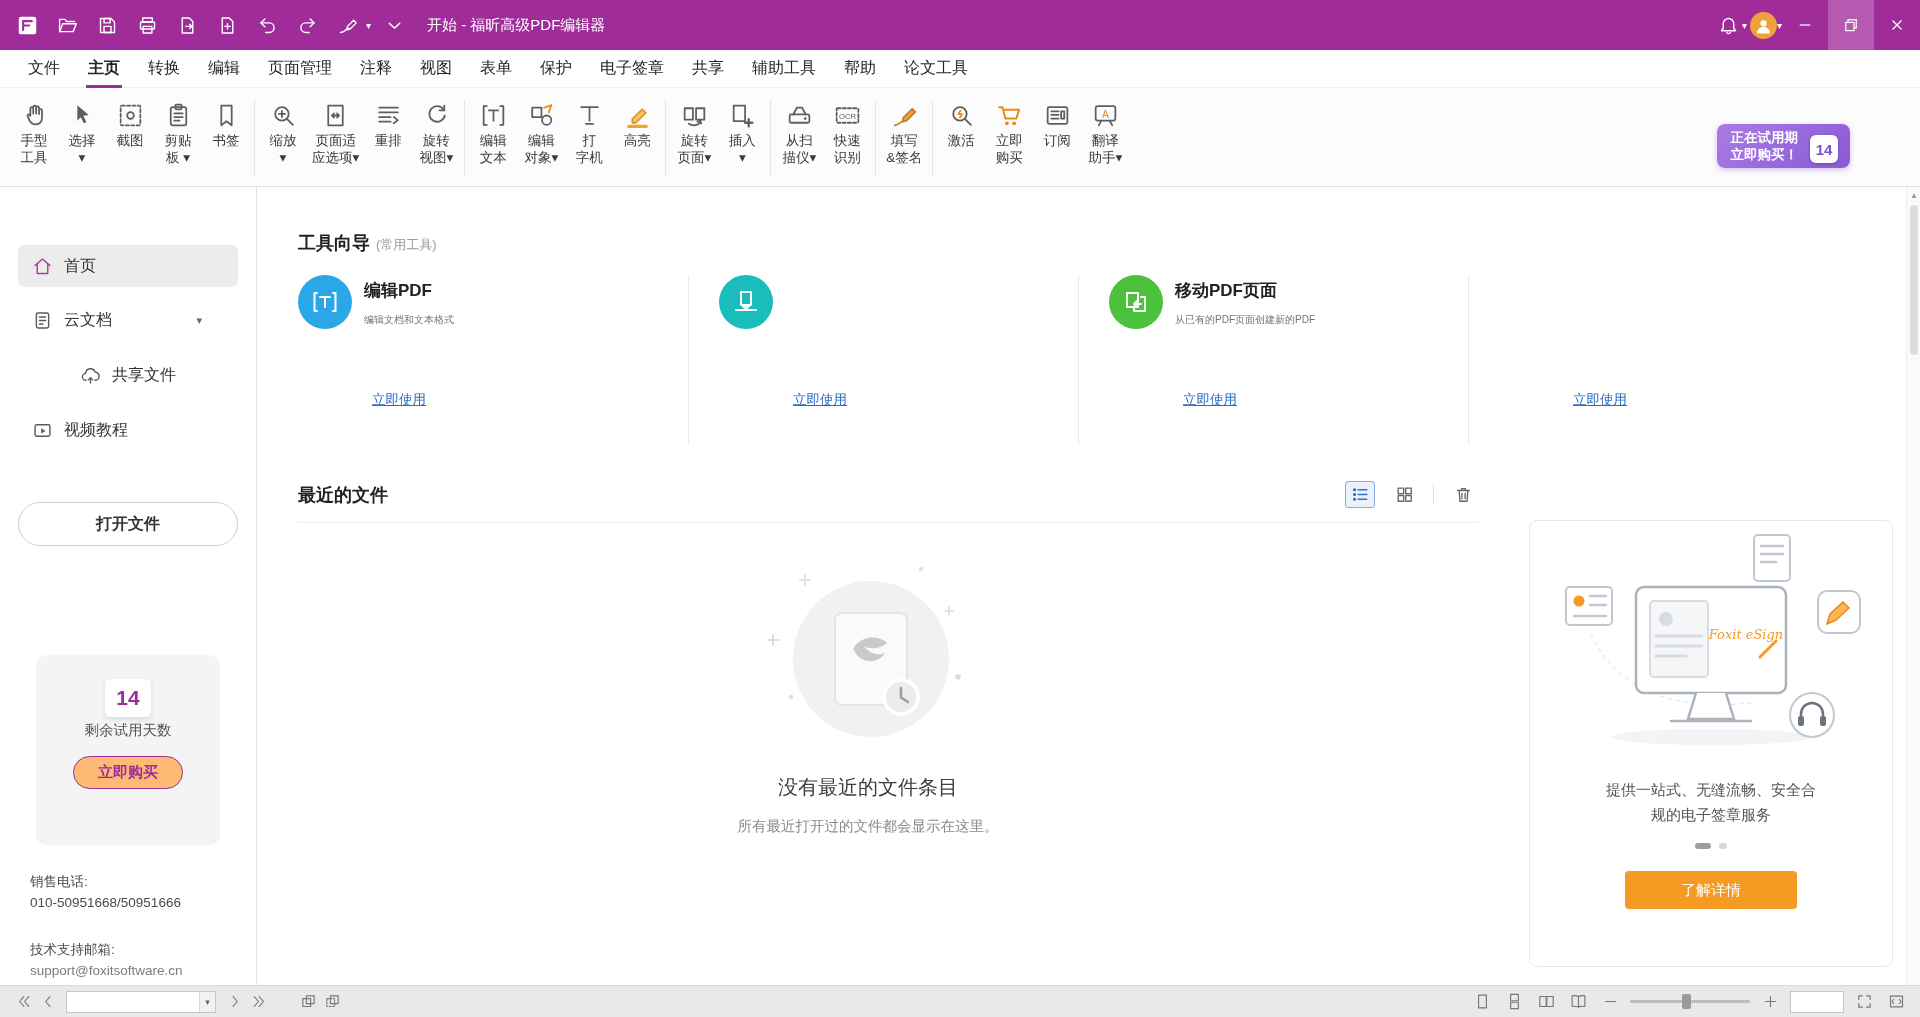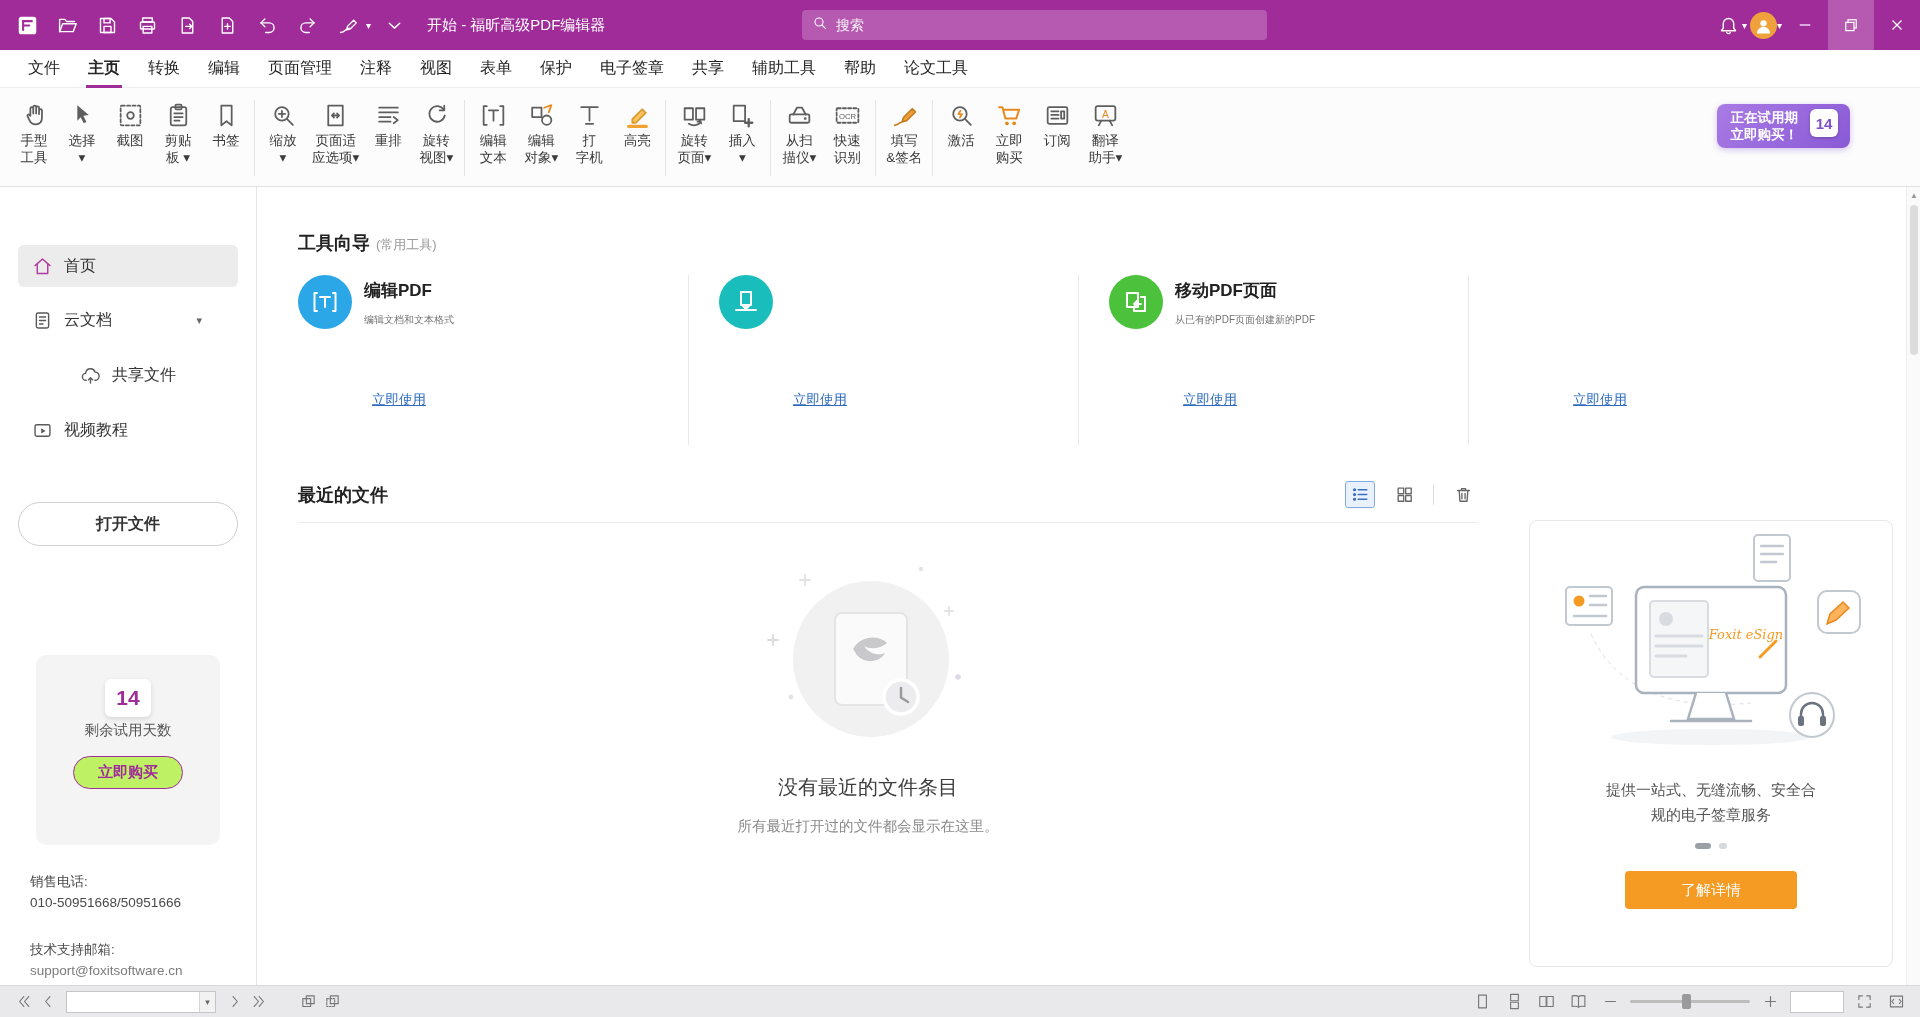--- a/index.html
+++ b/index.html
@@ -30,36 +30,36 @@
   .mitem.active::after { content:""; position:absolute; left:12px; right:12px; bottom:0; height:3px; background:#A02C9A; }
 
   
   .ribbon { position:absolute; top:88px; left:0; right:0; height:99px; background:#FCFCFC; border-bottom:1px solid #E2E2E2; display:flex; align-items:flex-start; padding:8px 6px 0 10px; }
   .rbtn { display:flex; flex-direction:column; align-items:center; min-width:48px; padding:2px 5px; border-radius:4px; }
   .ric { height:34px; display:flex; align-items:center; justify-content:center; }
   .ric svg { width:29px; height:29px; }
   .ric path,.ric rect,.ric circle { stroke:#5E5E5E; fill:none; stroke-width:1.7; stroke-linecap:round; stroke-linejoin:round; }
   .rl1,.rl2 { font-size:13.5px; line-height:17px; color:#3A3A3A; white-space:nowrap; }
   .rdiv { width:1px; align-self:stretch; background:#E4E4E4; margin:4px 4px 10px 4px; }
-  .trial-badge { position:absolute; right:70px; top:16px; display:flex; align-items:flex-start; background:linear-gradient(135deg,#A97BE4,#8A59D6); border-radius:8px; padding:5px 12px 5px 14px; box-shadow:0 2px 6px rgba(138,89,214,.35); }
+  .trial-badge { position:absolute; right:70px; top:36px; display:flex; align-items:flex-end; background:linear-gradient(135deg,#A97BE4,#8A59D6); border-radius:8px; padding:5px 12px 5px 14px; box-shadow:0 2px 6px rgba(138,89,214,.35); }
   .trial-badge .tlines { color:#fff; font-size:13.5px; font-weight:bold; line-height:17px; text-align:center; }
   .days-chip { width:28px; height:28px; background:#fff; border-radius:6px; color:#7E4ECC; font-weight:bold; font-size:15px; display:flex; align-items:center; justify-content:center; margin-left:12px; box-shadow:0 1px 3px rgba(0,0,0,.25); }
 
   
   .sidebar { position:absolute; top:187px; left:0; width:257px; bottom:32px; background:#fff; border-right:1px solid #E5E5E5; }
   .side-item { position:absolute; left:18px; width:220px; height:42px; display:flex; align-items:center; gap:11px; padding-left:14px; font-size:16px; color:#333; border-radius:6px; }
   .side-item.active { background:#ECECEC; }
   .sic svg { width:21px; height:21px; display:block; }
   .sic path,.sic rect,.sic circle { stroke:#5A5A5A; fill:none; stroke-width:1.6; stroke-linecap:round; stroke-linejoin:round; }
   .side-caret { margin-left:auto; margin-right:36px; font-size:11px; color:#666; }
   .open-btn { position:absolute; left:18px; top:315px; width:220px; height:44px; border:1px solid #CFCFCF; border-radius:22px; background:#fff; font-size:16px; font-weight:bold; color:#333; display:flex; align-items:center; justify-content:center; font-family:inherit; }
   .trial-card { position:absolute; left:36px; top:468px; width:184px; height:190px; background:#F4F4F5; border-radius:10px; text-align:center; }
   .trial-days { width:46px; height:38px; background:#fff; border-radius:6px; box-shadow:0 2px 5px rgba(0,0,0,.12); color:#A02C9A; font-size:21px; font-weight:bold; display:flex; align-items:center; justify-content:center; margin:24px auto 0; }
   .trial-label { font-size:14.5px; color:#555; margin-top:4px; }
-  .trial-buy { margin-top:16px; width:110px; height:33px; border-radius:17px; border:1.5px solid #A02C9A; color:#A02C9A; background:#bef264; font-size:15px; font-weight:bold; font-family:inherit; }
+  .trial-buy { margin-top:16px; width:110px; height:33px; border-radius:17px; border:1.5px solid #A02C9A; color:#A02C9A; background:#fdba74; font-size:15px; font-weight:bold; font-family:inherit; }
   .contact { position:absolute; left:30px; font-size:13.5px; color:#4A4A4A; }
   .contact.email { color:#7C7C7C; }
 
   
   .main { position:absolute; left:258px; right:14px; top:187px; bottom:32px; background:#fff; }
   .tools-title { position:absolute; left:40px; top:44px; font-size:18px; font-weight:bold; color:#222; }
   .tools-sub { font-size:13px; font-weight:normal; color:#999; margin-left:6px; }
   .cards { position:absolute; left:40px; top:88px; width:1560px; height:170px; display:grid; grid-template-columns:repeat(4,1fr); }
   .card { padding-left:30px; position:relative; }
   .card + .card { border-left:1px solid #E9E9E9; }
@@ -173,27 +173,20 @@
         </svg>
       </span>
     <span class="tb-caret">▾</span>
     <span class="tbtn">
         <svg class="tic" viewBox="0 0 24 24">
           <path d="M6 9.5l6 5.5 6-5.5"></path>
         </svg>
       </span>
   </div>
   <span class="tb-title">开始 - 福昕高级PDF编辑器</span>
-  <div class="tb-search">
-    <span><svg class="tic" viewBox="0 0 24 24" width="16" height="16">
-          <circle cx="10.5" cy="10.5" r="6"></circle>
-          <path d="M15 15l5 5"></path>
-        </svg></span>
-    <input placeholder="搜索" style="">
-  </div>
   <div class="tb-right">
     <span class="tbtn">
         <svg class="tic" viewBox="0 0 24 24">
           <path d="M12 4a6 6 0 00-6 6v5l-2 3h16l-2-3v-5a6 6 0 00-6-6z"></path>
           <path d="M10 20a2.2 2.2 0 004 0"></path>
         </svg>
       </span>
     <span class="tb-caret">▾</span>
     <span class="tbtn">
       <span class="avatar">

